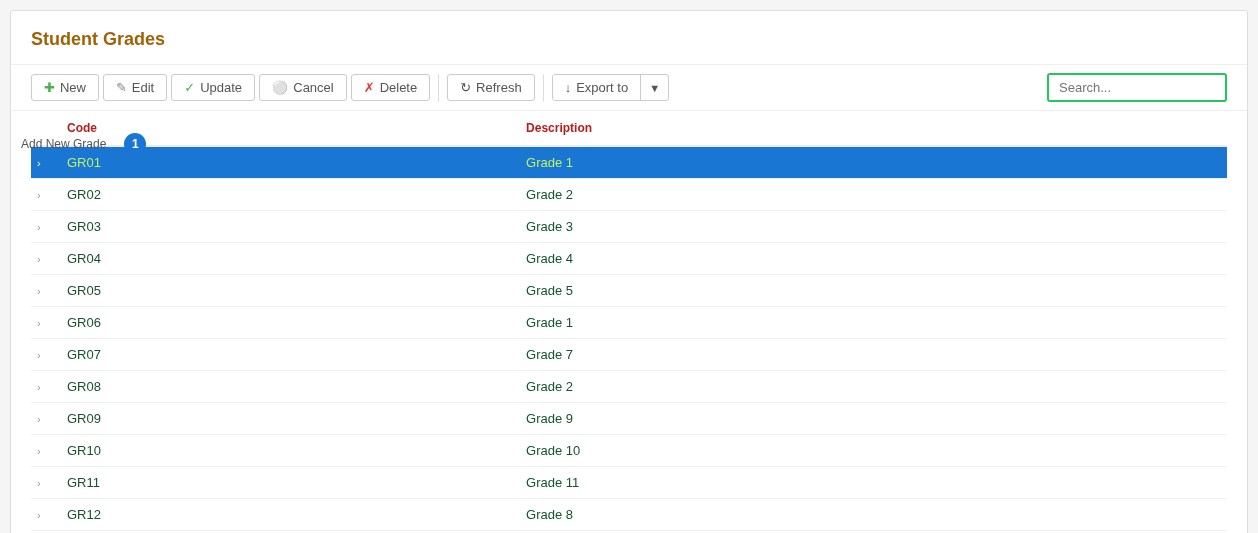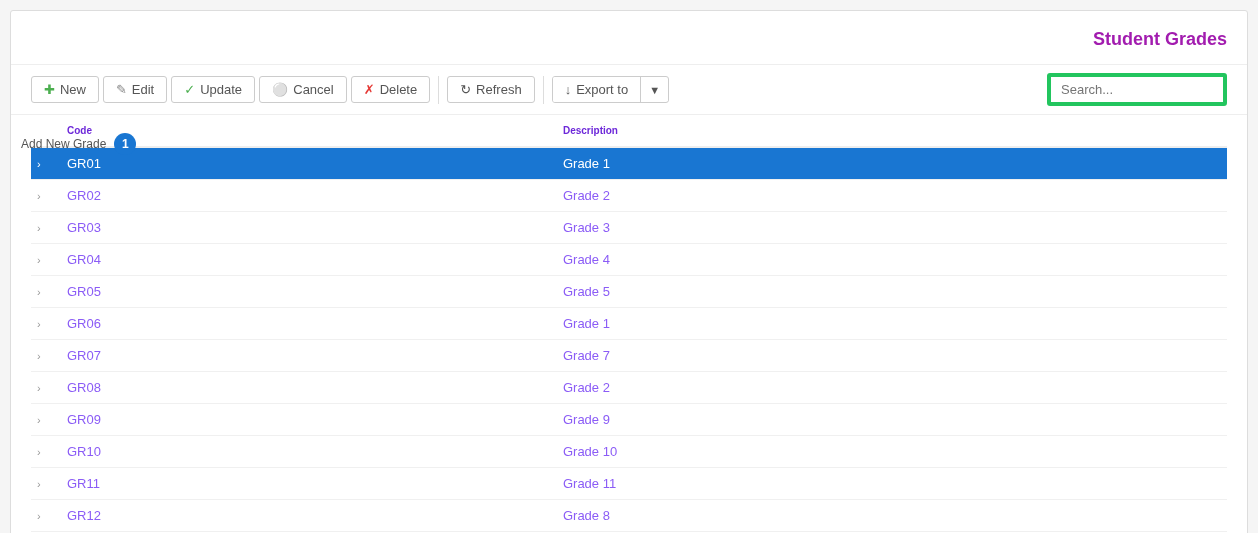--- a/index.html
+++ b/index.html
@@ -14,22 +14,21 @@
       margin: 10px;
       border: 1px solid #ddd;
       border-radius: 3px;
       min-height: 510px;
       position: relative;
     }
     .page-title {
       font-size: 18px;
       font-weight: bold;
       padding: 18px 20px 14px 20px;
-      color: #a21caf;
-      text-align: right;
+      color: #a16207;
     }
     .toolbar {
       display: flex;
       align-items: center;
       padding: 8px 20px;
       border-top: 1px solid #eee;
       border-bottom: 1px solid #eee;
       gap: 4px;
       background: #fff;
     }
@@ -49,21 +48,21 @@
     .toolbar-btn .btn-icon { font-size: 13px; }
     .toolbar-btn.new-btn .btn-icon { color: #4caf50; }
     .toolbar-btn.edit-btn .btn-icon { color: #888; }
     .toolbar-btn.update-btn .btn-icon { color: #4caf50; }
     .toolbar-btn.cancel-btn .btn-icon { color: #999; }
     .toolbar-btn.delete-btn .btn-icon { color: #e53935; }
     .toolbar-btn.refresh-btn .btn-icon { color: #555; }
     .toolbar-separator { width: 1px; height: 28px; background: #ddd; margin: 0 4px; }
     .search-spacer { flex: 1; }
     .search-input {
-      border: 4px solid #22c55e;
+      border: 2px solid #22c55e;
       border-radius: 3px;
       padding: 5px 10px;
       font-size: 13px;
       width: 180px;
       color: #999;
     }
     .export-group {
       display: inline-flex;
       align-items: center;
       border: 1px solid #ccc;
@@ -93,21 +92,21 @@
       border: none;
     }
 
     
     .add-grade-callout {
       position: absolute;
       left: 10px;
       top: 122px;
       display: flex;
       align-items: center;
-      gap: 8px;
+      gap: 18px;
       z-index: 10;
     }
     .callout-label {
       font-size: 12px;
       color: #555;
       white-space: nowrap;
     }
     .callout-badge {
       width: 22px;
       height: 22px;
@@ -125,43 +124,43 @@
     .table-container {
       padding: 0 20px 20px 20px;
     }
     table {
       width: 100%;
       border-collapse: collapse;
     }
     thead tr th {
       padding: 10px 12px;
       text-align: left;
-      font-size: 10px;
+      font-size: 12px;
       font-weight: bold;
-      color: #6d28d9;
+      color: #b91c1c;
       border-bottom: 2px solid #eee;
       background: #fff;
     }
     tbody tr {
       border-bottom: 1px solid #f0f0f0;
     }
     tbody tr.selected {
       background: #1976d2;
       color: #fff;
     }
     tbody tr.selected td {
       color: #fff;
     }
     tbody tr td {
       padding: 8px 12px;
       font-size: 13px;
-      color: #8b5cf6;
+      color: #14532d;
     }
     tbody tr.selected td {
-      color: #ffffff;
+      color: #bef264;
     }
     .row-expander {
       width: 20px;
       color: #999;
       font-size: 11px;
       cursor: pointer;
       padding: 8px 6px;
     }
     tbody tr.selected .row-expander {
       color: #fff;

